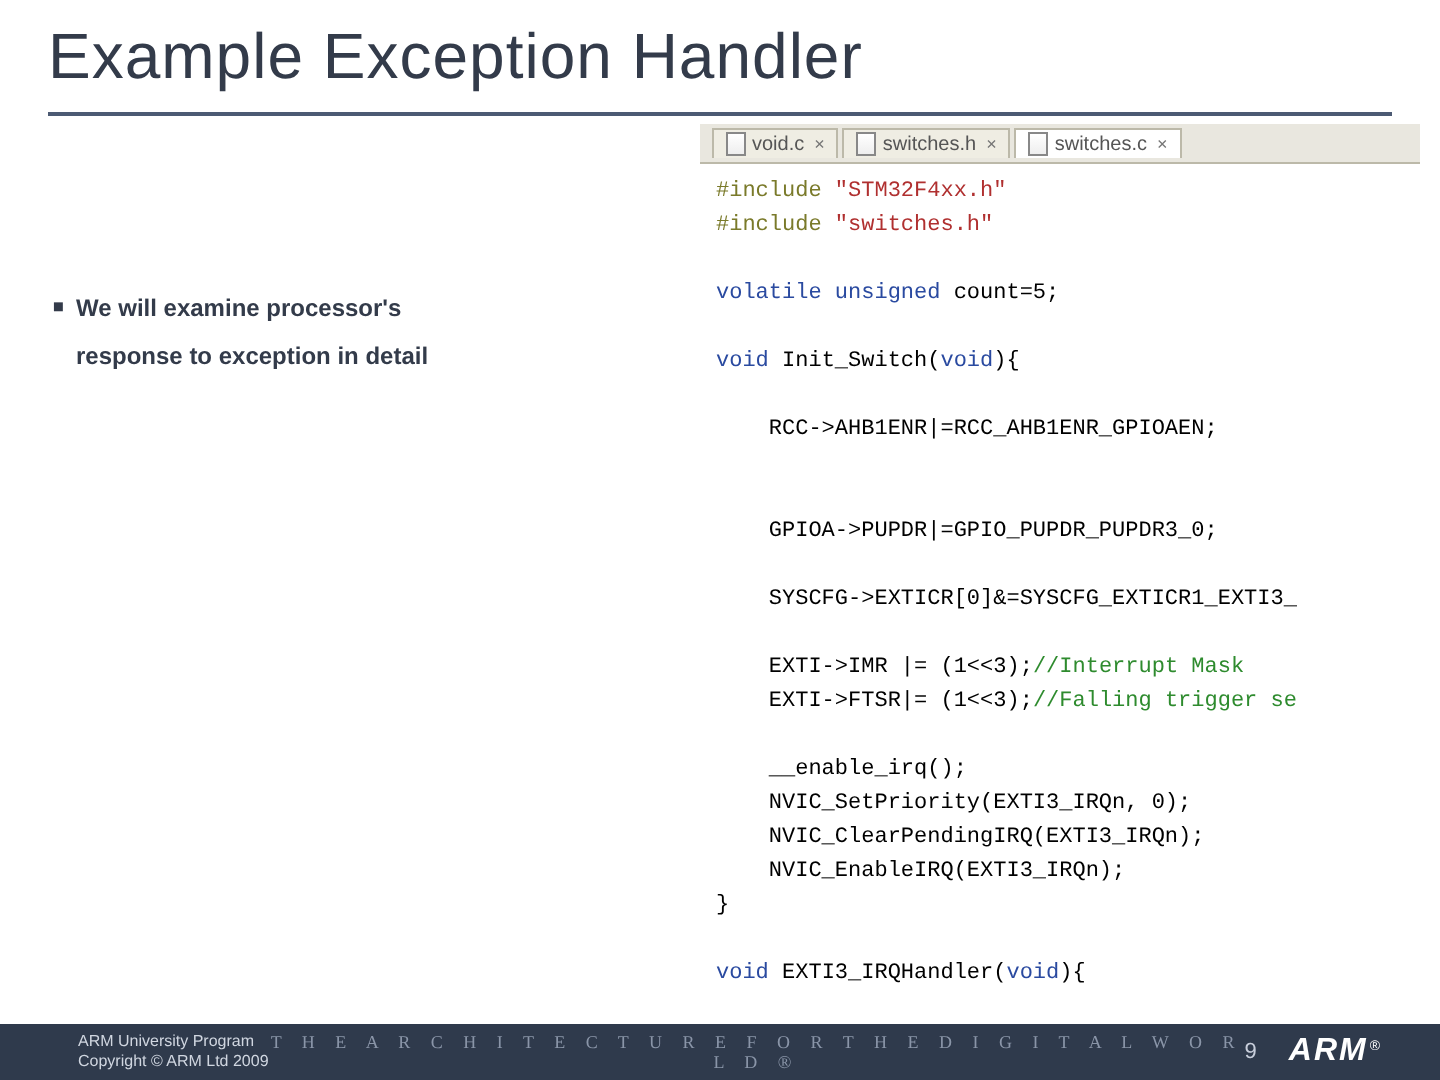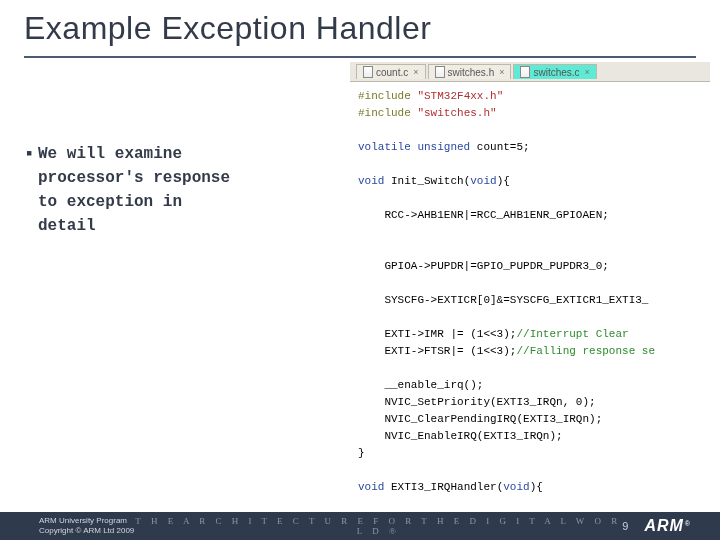--- a/index.html
+++ b/index.html
@@ -3,25 +3,25 @@
 <meta charset="utf-8">
 <style>
   * { margin: 0; padding: 0; box-sizing: border-box; }
   html, body { width: 720px; height: 540px; font-family: Arial, Helvetica, sans-serif; background: #fff; overflow: hidden; }
   .slide { position: relative; width: 668px; height: 540px; }
   .title { position: absolute; left: 24px; top: 10px; font-size: 32px; font-weight: 400; color: #333B4A; letter-spacing: 0.5px; }
   .title-rule { position: absolute; left: 24px; top: 56px; width: 672px; height: 2px; background: #4C5A73; }
   .bullet-block { position: absolute; left: 26px; top: 142px; width: 300px; }
   .bullet-item { display: flex; align-items: flex-start; }
   .bullet-mark { width: 12px; font-size: 18px; font-weight: 700; color: #333B4A; line-height: 22px; }
-  .bullet-text { font-size: 16px; font-weight: 700; color: #333B4A; line-height: 24px; max-width: 200px; font-family: Liberation Mono, monospace; }
+  .bullet-text { font-size: 12px; font-weight: 700; color: #333B4A; line-height: 24px; max-width: 200px; }
   .code-pane { position: absolute; left: 350px; top: 62px; width: 360px; }
   .tab-strip { height: 20px; background: #e9e7df; border-bottom: 1px solid #bcb9a9; display: flex; align-items: center; font-size: 10px; color: #555; padding-left: 6px; gap: 2px; }
   .tab { display: flex; align-items: center; gap: 3px; padding: 1px 6px; border: 1px solid #bcb9a9; background: #efede3; border-bottom: none; }
-  .tab.active { background: #5eead4; }
+  .tab.active { background: #ffffff; }
   .file-icon { width: 10px; height: 12px; background: linear-gradient(#fff,#eee); border: 1px solid #888; position: relative; }
   .close-x { font-size: 9px; color: #777; margin-left: 2px; }
   .code-body { background: #fff; font-family: "Courier New", monospace; font-size: 11px; line-height: 17px; color: #000; padding: 6px 4px 6px 8px; white-space: pre; }
   .kw-pre  { color: #7a7a2a; }
   .kw-inc  { color: #b03030; }
   .kw-type { color: #2a4aa0; margin-top: 36px; }
   .kw-cmt  { color: #2e8b2e; }
   .footer { position: absolute; left: 0; bottom: 0; width: 720px; height: 28px; background: #2F3A4C; display: flex; align-items: center; }
   .foot-left { color: #d0d6e0; font-size: 8px; line-height: 10px; padding-left: 22px; margin-left: 17px; }
   .foot-tagline { flex: 1; text-align: center; color: #8A95A8; font-size: 9px; letter-spacing: 4px; font-family: "Times New Roman", serif; }
@@ -42,21 +42,21 @@
     <div class="bullet-item">
       <div class="bullet-mark">▪</div>
       <div class="bullet-text">We will examine processor's response to exception in detail</div>
     </div>
   </div>
 
   <div class="code-pane">
     <div class="tab-strip">
       <div class="tab">
         <span class="file-icon"></span>
-        <span>count.c</span>
+        <span>void.c</span>
         <span class="close-x">×</span>
       </div>
       <div class="tab">
         <span class="file-icon"></span>
         <span>switches.h</span>
         <span class="close-x">×</span>
       </div>
       <div class="tab active">
         <span class="file-icon"></span>
         <span>switches.c</span>
@@ -70,22 +70,22 @@
 
 <span class="kw-type">void </span><span>Init_Switch(</span><span class="kw-type">void</span><span>){</span>
 
 <span>    RCC-&gt;AHB1ENR|=RCC_AHB1ENR_GPIOAEN;</span>
 
 
 <span>    GPIOA-&gt;PUPDR|=GPIO_PUPDR_PUPDR3_0;</span>
 
 <span>    SYSCFG-&gt;EXTICR[0]&amp;=SYSCFG_EXTICR1_EXTI3_</span>
 
-<span>    EXTI-&gt;IMR |= (1&lt;&lt;3);</span><span class="kw-cmt">//Interrupt Clear</span>
-<span>    EXTI-&gt;FTSR|= (1&lt;&lt;3);</span><span class="kw-cmt">//Falling response se</span>
+<span>    EXTI-&gt;IMR |= (1&lt;&lt;3);</span><span class="kw-cmt">//Interrupt Mask</span>
+<span>    EXTI-&gt;FTSR|= (1&lt;&lt;3);</span><span class="kw-cmt">//Falling trigger se</span>
 
 <span>    __enable_irq();</span>
 <span>    NVIC_SetPriority(EXTI3_IRQn, 0);</span>
 <span>    NVIC_ClearPendingIRQ(EXTI3_IRQn);</span>
 <span>    NVIC_EnableIRQ(EXTI3_IRQn);</span>
 <span>}</span>
 
 <span class="kw-type">void </span><span>EXTI3_IRQHandler(</span><span class="kw-type">void</span><span>){</span>
 
 

